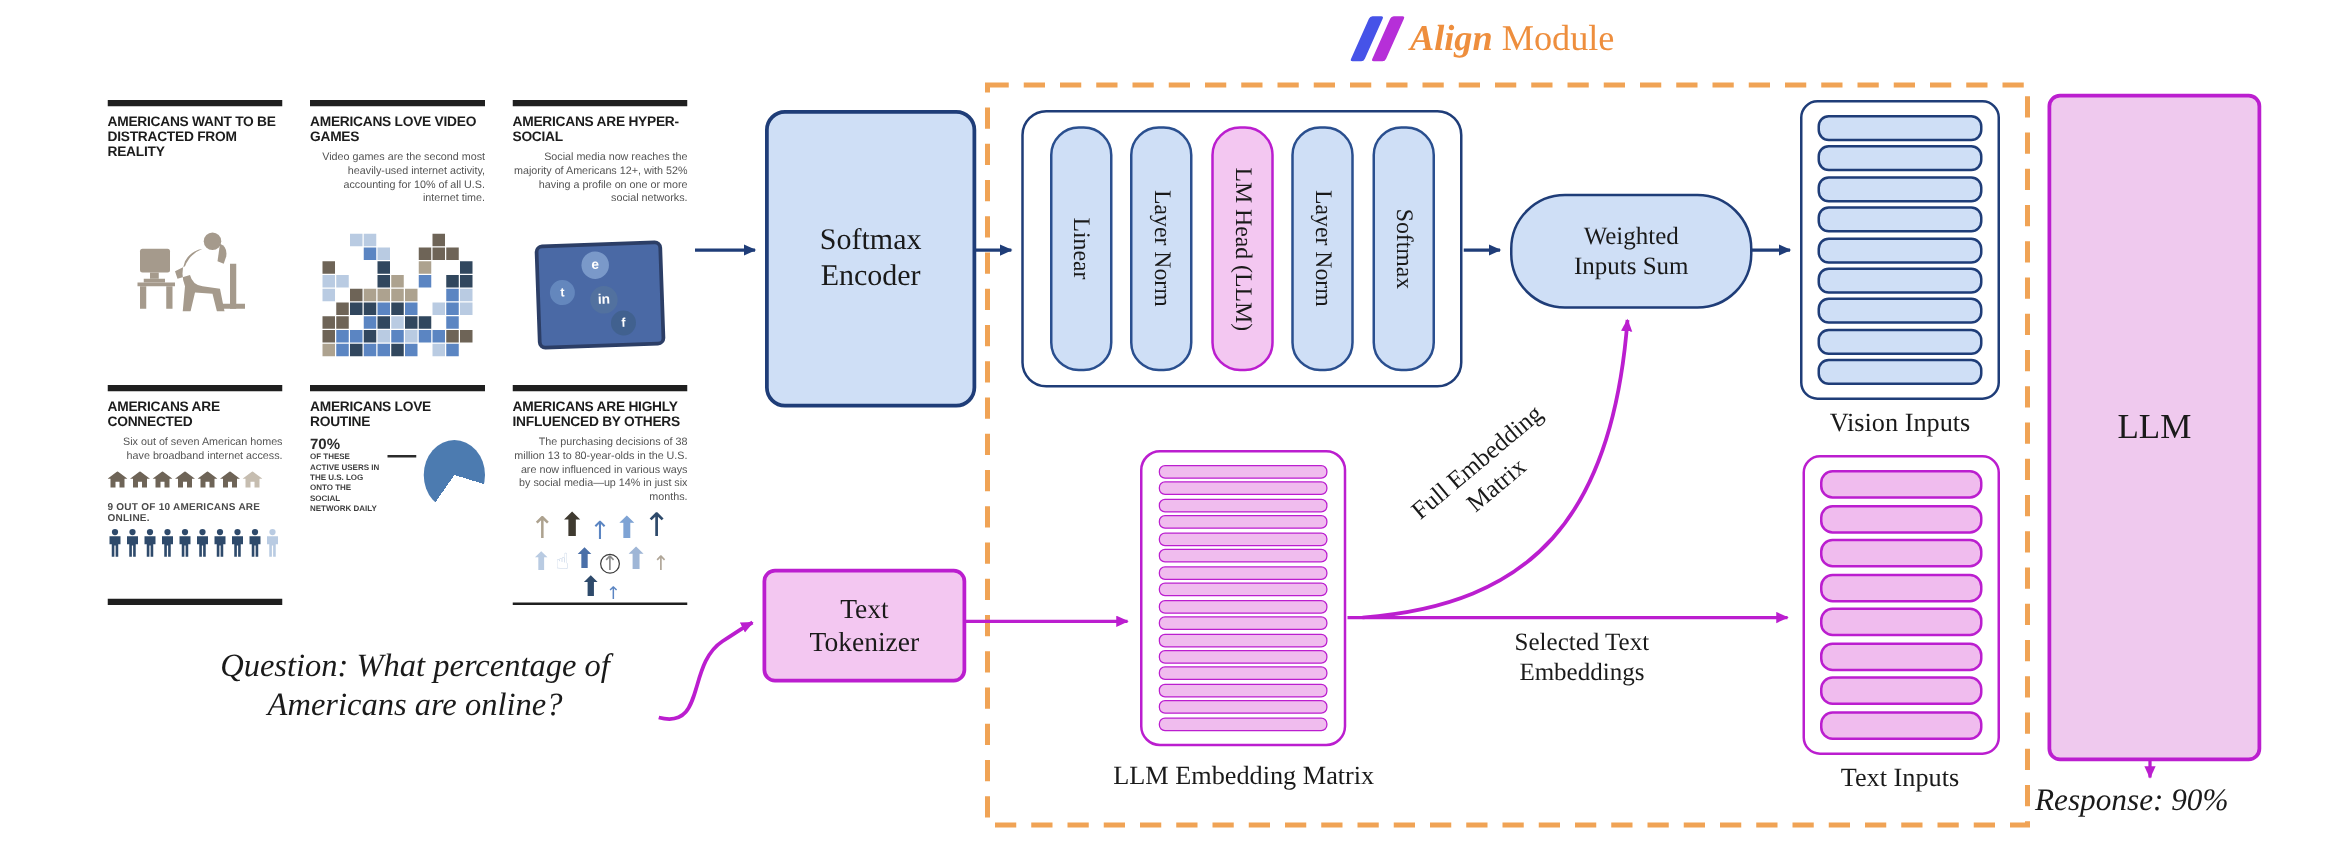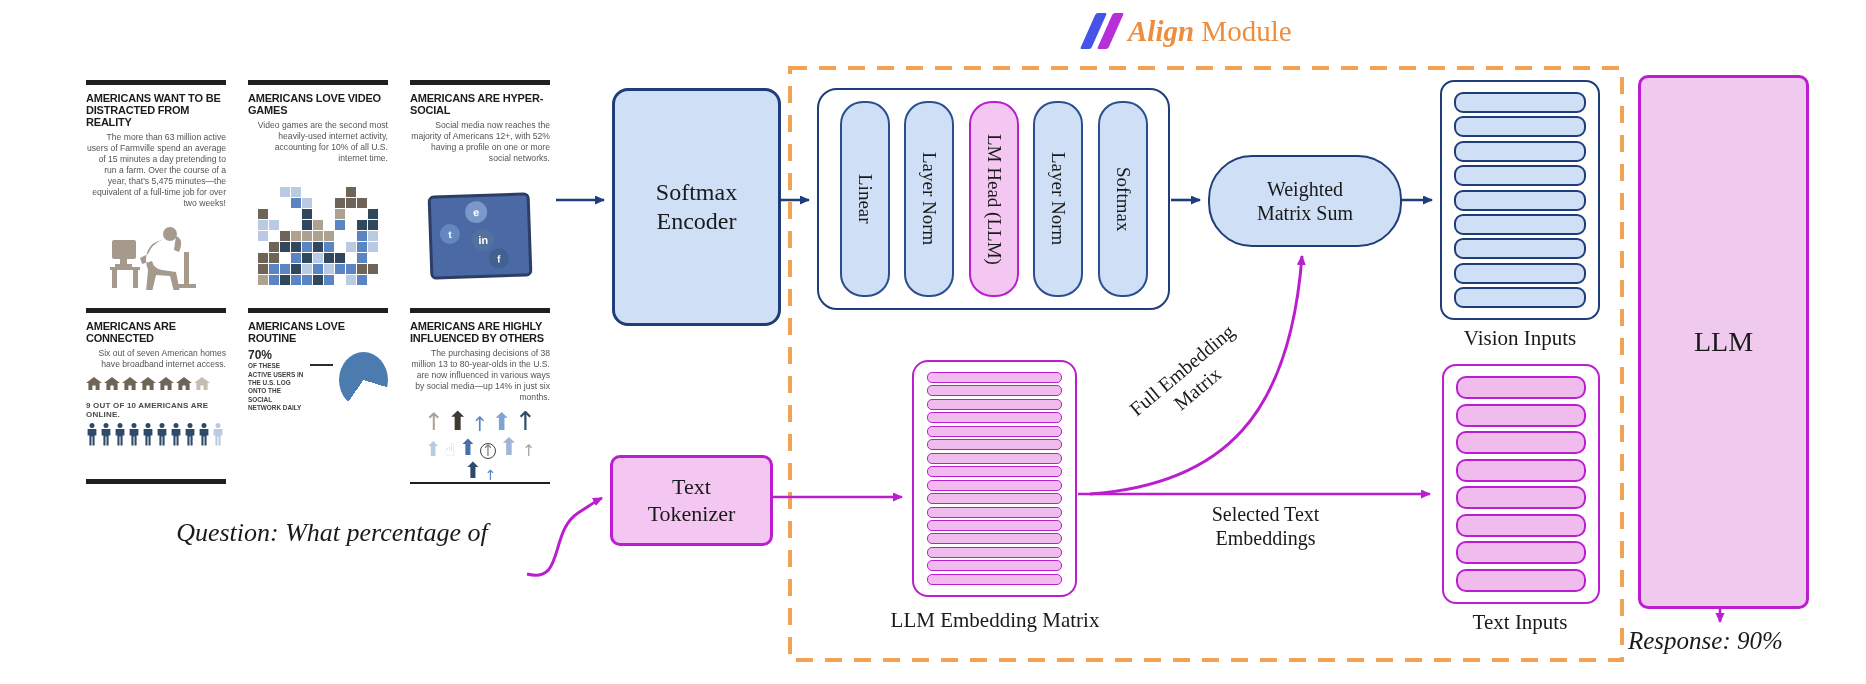--- a/index.html
+++ b/index.html
@@ -132,21 +132,20 @@
         <i class="s2"></i>
       </span>
     <span class="t"><span class="t-accent">Align</span> <span>Module</span></span>
   </div>
 
   <div class="infographic">
 
     <div class="ig-panel">
       <div class="ig-bar"></div>
       <h4>AMERICANS WANT TO BE DISTRACTED FROM REALITY</h4>
-      <p>The more than 63 million active users of Farmville spend an average of 15 minutes a day pretending to run a farm. Over the course of a year, that's 5,475 minutes—the equivalent of a full-time job for over two weeks!</p>
       <div class="ig-art">
         <svg width="100" height="64" viewBox="0 0 100 64">
           <g fill="#a59a8c">
             <rect x="6" y="14" width="24" height="19" rx="2"></rect>
             <rect x="14" y="33" width="7" height="5"></rect>
             <rect x="9" y="38" width="17" height="3"></rect>
             <rect x="4" y="41" width="30" height="3"></rect>
             <rect x="6" y="44" width="5" height="18"></rect>
             <rect x="27" y="44" width="5" height="18"></rect>
             <circle cx="64" cy="8" r="7"></circle>
@@ -389,20 +388,21 @@
             <span style="color: rgb(46, 74, 107); font-size: 22px;">⬆</span>
             <span style="color: rgb(91, 133, 194); font-size: 14px;">↑</span>
           </div>
       </div>
       <div class="ig-bar bottom"></div>
     </div>
   </div>
 
   <div class="dlabel question">
     <span>Question: What percentage of</span><br>
+    <span>Americans are online?</span>
   </div>
   <div class="dlabel response">Response: 90%</div>
 
   <div class="dbox vision-encoder">
     <span>Softmax</span>
     <span>Encoder</span>
   </div>
 
   <div class="pills">
     <div class="pill">
@@ -417,21 +417,21 @@
     <div class="pill">
         <span>Layer Norm</span>
       </div>
     <div class="pill">
         <span>Softmax</span>
       </div>
   </div>
 
   <div class="dbox stadium">
     <span>Weighted</span>
-    <span>Matrix Sum</span>
+    <span>Inputs Sum</span>
   </div>
 
   <div class="stack stack-vision">
       <div></div>
       <div></div>
       <div></div>
       <div></div>
       <div></div>
       <div></div>
       <div></div>

